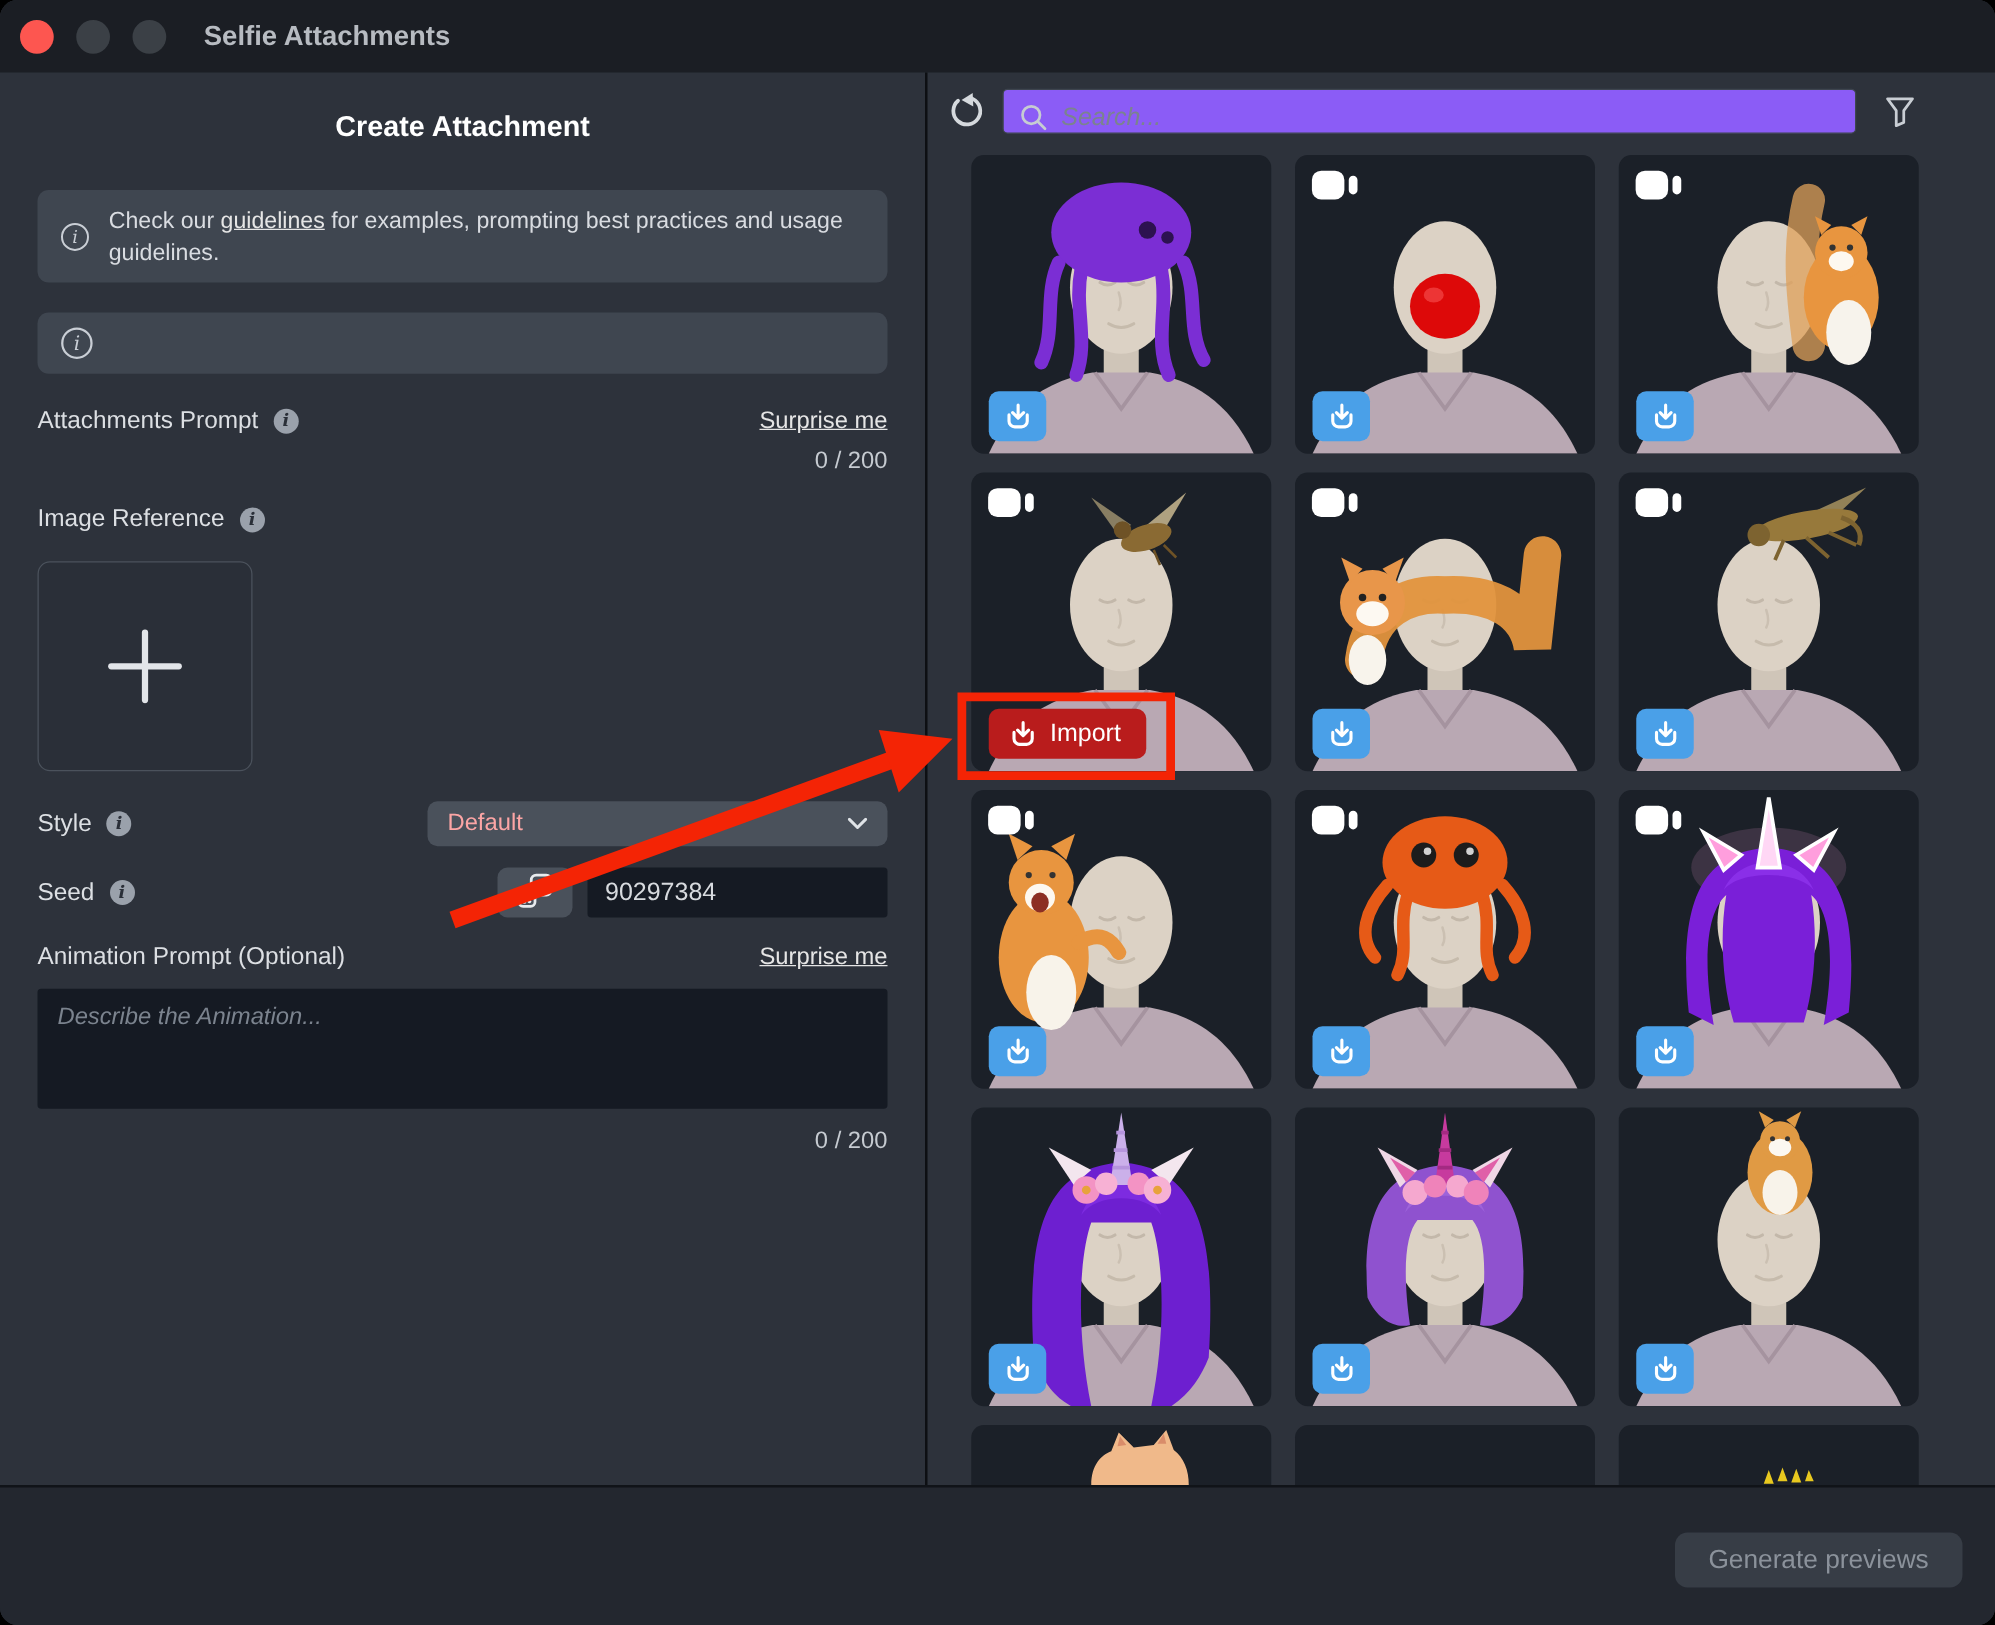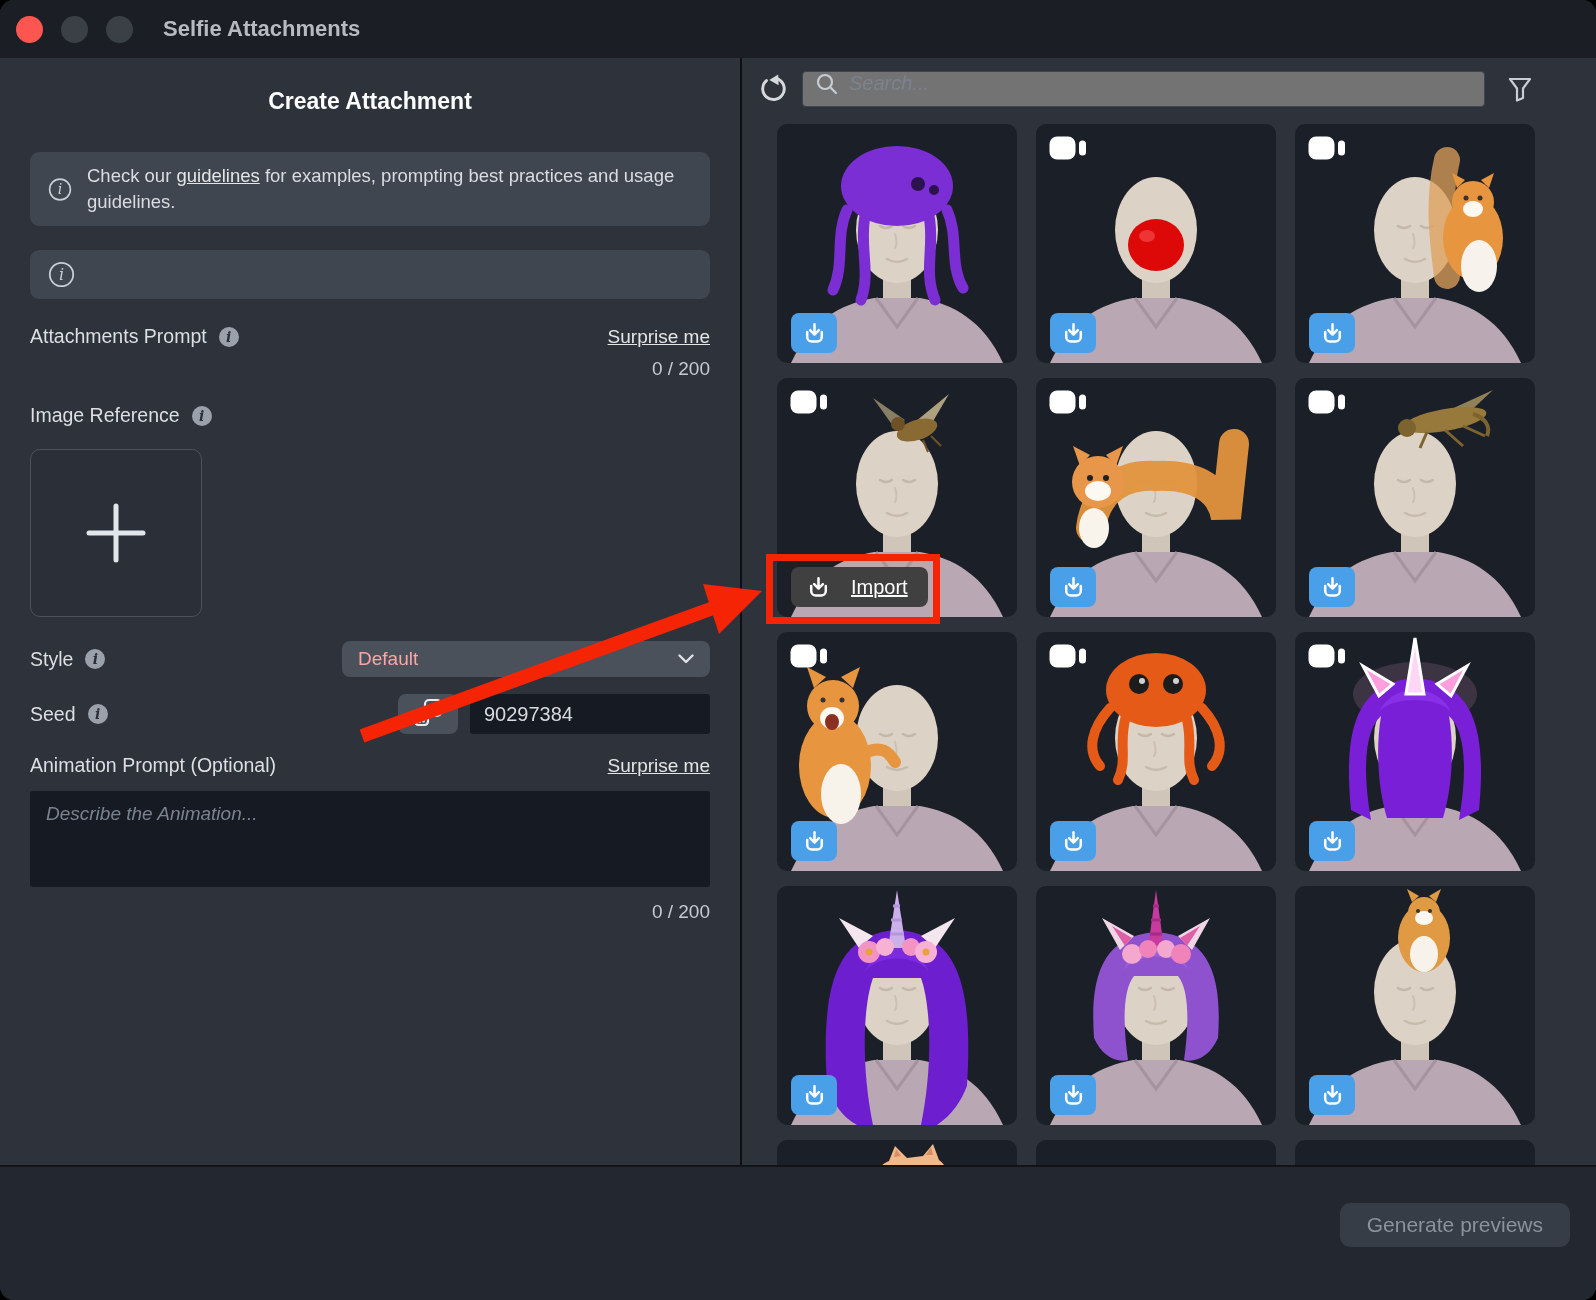--- a/index.html
+++ b/index.html
@@ -50,42 +50,42 @@
   .dice-btn { width:60px; height:40px; background:#4a515b; border:none; border-radius:8px;
               display:flex; align-items:center; justify-content:center; cursor:pointer; }
   .seed-input { width:240px; height:40px; background:#151a23; border:none; border-radius:3px;
                 color:#d7dade; font-size:20px; padding:0 14px; font-family:"Liberation Sans",sans-serif; }
 
   
   .right-panel { flex:1; padding:13px 62px 0 15px; overflow:hidden; }
   .search-row { display:flex; align-items:center; height:36px; }
   .refresh-btn { width:32px; height:32px; border:none; background:transparent; margin-right:13px;
                  display:flex; align-items:center; justify-content:center; cursor:pointer; }
-  .search-box { flex:1; height:36px; margin-right:21px; background:#737373; border:1.5px solid #3e454f;
-                border-radius:4px; display:flex; align-items:flex-start; padding:0 12px; gap:10px; }
+  .search-box { flex:1; height:36px; margin-right:21px; background:#8b5cf6; border:1.5px solid #3e454f;
+                border-radius:4px; display:flex; align-items:flex-end; padding:0 12px; gap:10px; }
   .search-box input { flex:1; background:transparent; border:none; outline:none; color:#dfe2e6;
                       font-size:20px; font-family:"Liberation Sans",sans-serif; }
   .search-box input::placeholder { color:#7b838e; font-style:italic; }
   .filter-btn { width:28px; height:32px; border:none; background:transparent; display:flex;
                 align-items:center; justify-content:center; cursor:pointer; }
   .grid { margin:17px 0 0 20px; display:grid; grid-template-columns:repeat(3,240px);
           column-gap:19px; row-gap:15px; }
   .card { width:240px; height:239px; border-radius:10px; background:#1b2028; position:relative;
           overflow:hidden; cursor:pointer; }
   .card svg.thumb { position:absolute; inset:0; }
   .video-badge { position:absolute; top:12px; left:13px; }
   .dl-btn { position:absolute; left:14px; bottom:10px; width:46px; height:40px; border:none;
             border-radius:8px; background:#4aa0e8; display:flex; align-items:center;
             justify-content:center; cursor:pointer; }
   .import-btn { position:absolute; left:14px; bottom:10px; height:40px; border:none; border-radius:8px;
-                background:#404040; display:flex; align-items:center; gap:20px; padding:0 20px 0 15px;
-                color:#fff; font-size:20px; cursor:pointer; font-family:"Liberation Sans",sans-serif;text-decoration:underline; }
+                background:#b91c1c; display:flex; align-items:center; gap:9px; padding:0 20px 0 15px;
+                color:#fff; font-size:20px; cursor:pointer; font-family:"Liberation Sans",sans-serif; }
 
   
-  .bottom-bar { height:135px; flex:none; background:#23272f; border-top:2px solid #101318; position:relative; }
+  .bottom-bar { height:112px; flex:none; background:#23272f; border-top:2px solid #101318; position:relative; }
   .generate-btn { position:absolute; right:26px; top:36px; background:#373d46; color:#8b929b;
                   border:none; border-radius:10px; font-size:21px; padding:10px 27px; cursor:default;
                   font-family:"Liberation Sans",sans-serif; }
 
   
   .annotations { position:absolute; inset:0; pointer-events:none; z-index:60; }
   .red-box { position:absolute; left:766px; top:554px; width:174px; height:70px;
              border:7px solid #f42405; }
   .arrow-svg { position:absolute; inset:0; width:1596px; height:1300px; }
 </style>

